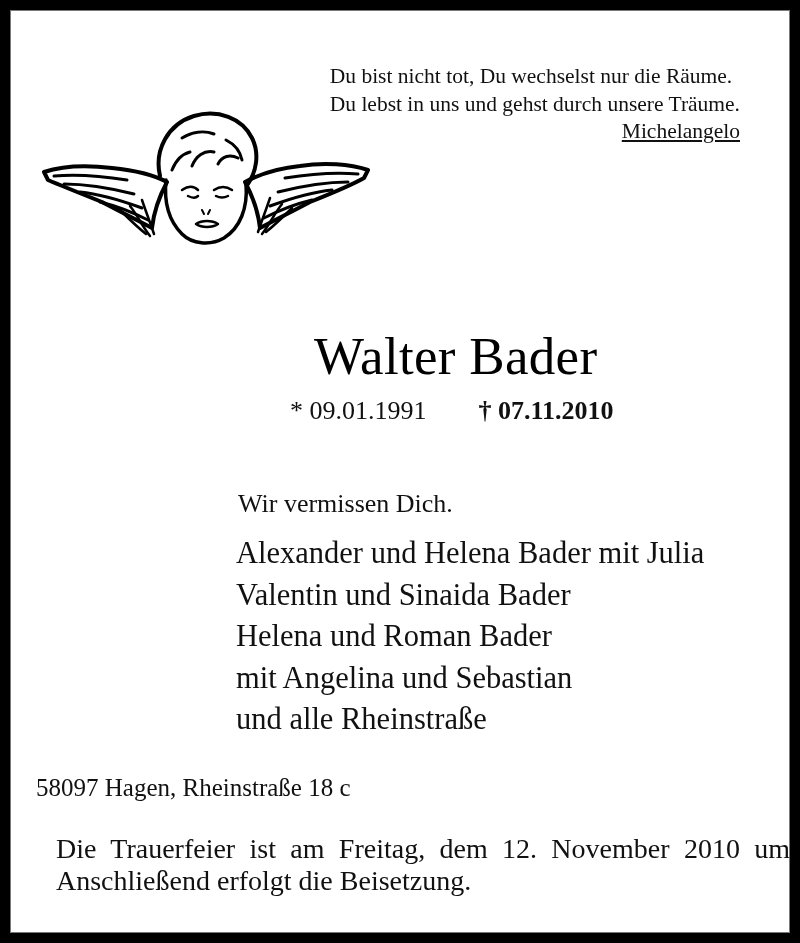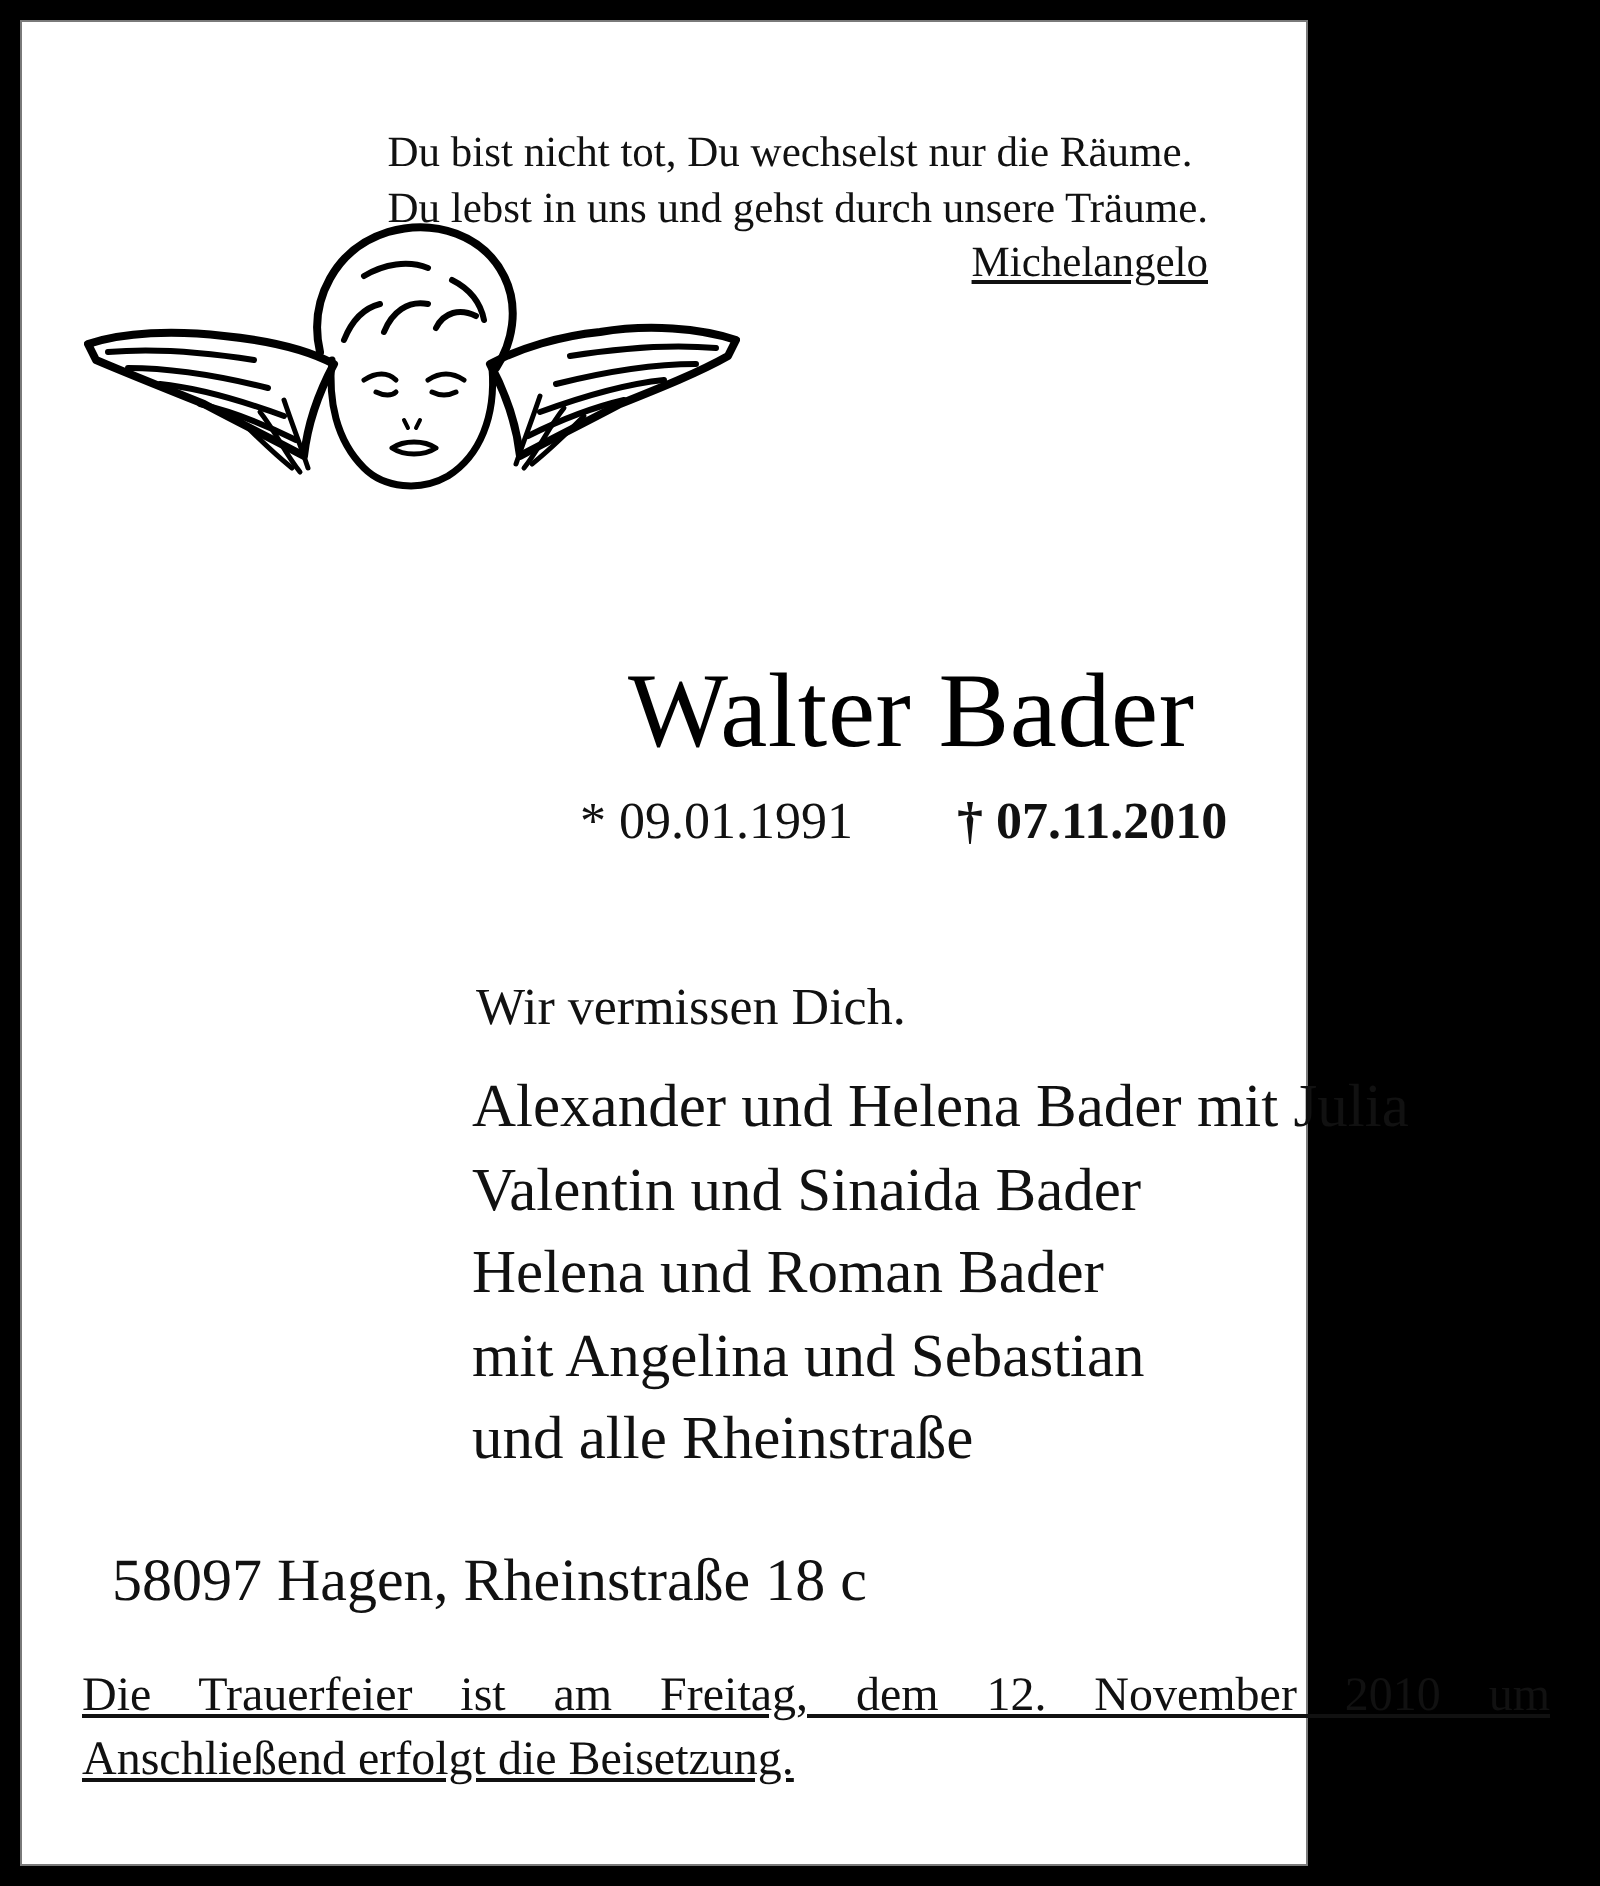--- a/index.html
+++ b/index.html
@@ -12,21 +12,21 @@
       height: 943px;
       position: relative;
       overflow: hidden;
       font-family: "Liberation Serif", "DejaVu Serif", serif;
       color: #111111;
     }
     .frame {
       position: absolute;
       left: 10px;
       top: 10px;
-      width: 644px;
+      width: 780px;
       height: 923px;
       background: #ffffff;
       box-shadow: inset 0 0 0 1px #7a7a7a;
     }
     .abs { position: absolute; white-space: nowrap; }
 
     .quote {
       position: absolute;
       right: 50px;
       top: 53px;
@@ -74,33 +74,32 @@
     .family {
       position: absolute;
       left: 226px;
       top: 523px;
       font-size: 30.5px;
       line-height: 41.5px;
     }
     .family .line { display: block; white-space: nowrap; }
 
     .address {
-      left: 46px;
+      left: 26px;
       top: 764px;
-      font-size: 30px;
+      font-size: 25px;
     }
     .ceremony {
       position: absolute;
-      left: 31px;
+      left: 46px;
       top: 823px;
       width: 734px;
-      font-size: 24px;
+      font-size: 28px;
       line-height: 31.5px;
       text-align: justify;
-      text-decoration: underline;
     }
     .ceremony .line { display: block; text-align: justify; text-align-last: justify; }
     .ceremony .line.last { text-align-last: left; }
   </style>
 </head>
 <body>
 
 <div class="frame">
 
   <div class="quote">

